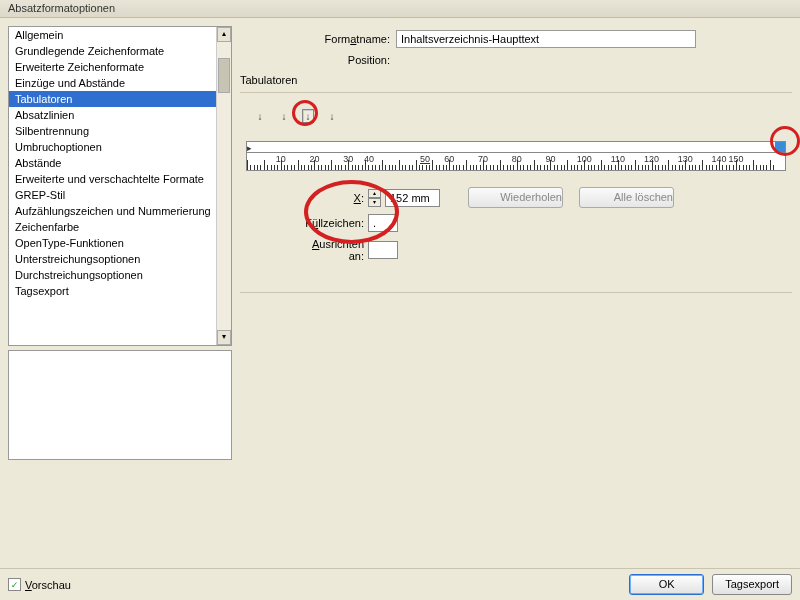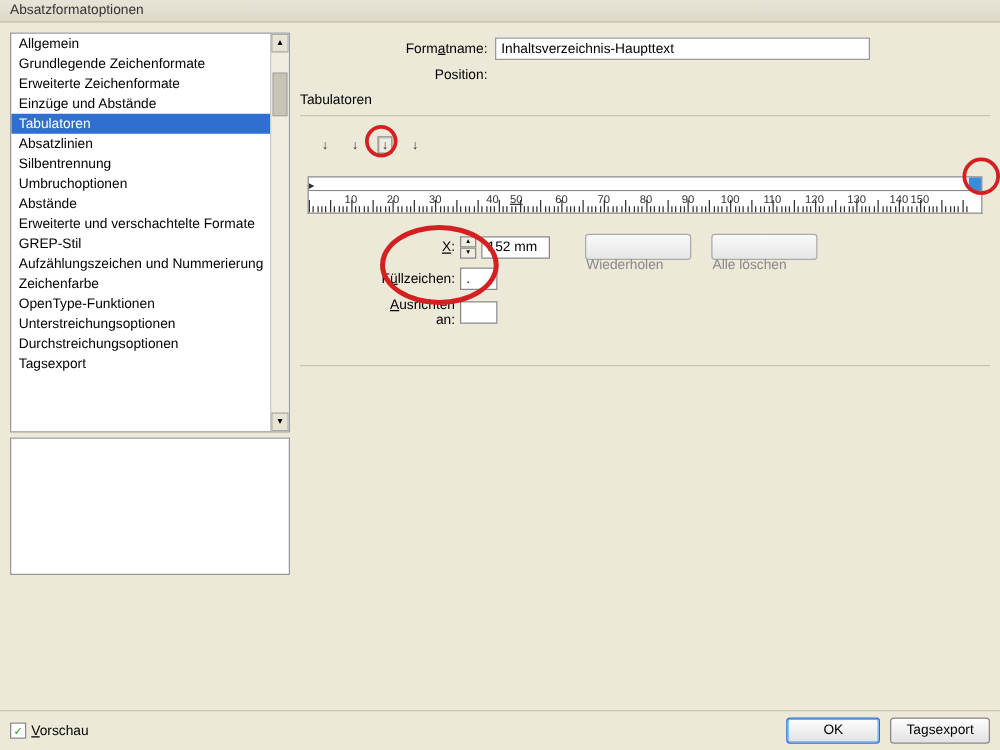--- a/index.html
+++ b/index.html
@@ -38,21 +38,21 @@
 .tick.major { height: 10px; }
 .tick.minor { height: 5px; }
 .tick-label { position: absolute; top: 1px; font-size: 9px; color: #333; transform: translateX(-50%); }
 .field-grid { margin-top: 16px; margin-left: 50px; }
 .field-row { display: flex; align-items: center; gap: 4px; margin-bottom: 6px; }
 .field-label { width: 68px; text-align: right; }
 .spinner { display: flex; flex-direction: column; }
 .spin-btn { width: 13px; height: 9px; border: 1px solid #888; background: #efece0; font-size: 6px; line-height: 6px; text-align: center; }
 .num-input { width: 55px; height: 18px; border: 1px solid #888; background: #fff; padding: 1px 4px; }
 .small-input { width: 30px; height: 18px; border: 1px solid #888; background: #fff; padding: 1px 4px; }
-.wide-btn { width: 85px; height: 21px; border: 1px solid #aaa; background: linear-gradient(#fafafa,#e6e6e6); border-radius: 3px; color: #888; text-align: left; padding-top: 18px; }
+.wide-btn { width: 95px; height: 21px; border: 1px solid #aaa; background: linear-gradient(#fafafa,#e6e6e6); border-radius: 3px; color: #888; text-align: right; padding-top: 3px; }
 .anno-circle { position: absolute; border: 3px solid #d42020; border-radius: 50%; pointer-events: none; }
 .anno-ellipse { position: absolute; border: 4px solid #d42020; border-radius: 50%; pointer-events: none; }
 u { text-decoration: underline; }
 </style>
 </head>
 <body>
 
 <div class="titlebar">Absatzformatoptionen</div>
 
 <div class="content">
@@ -147,32 +147,32 @@
             <div class="tick minor" style="left: 104.526px;"></div>
             <div class="tick minor" style="left: 107.897px;"></div>
             <div class="tick minor" style="left: 111.269px;"></div>
             <div class="tick minor" style="left: 114.641px;"></div>
             <div class="tick major" style="left: 118.013px;"></div>
             <div class="tick minor" style="left: 121.385px;"></div>
             <div class="tick minor" style="left: 124.756px;"></div>
             <div class="tick minor" style="left: 128.128px;"></div>
             <div class="tick minor" style="left: 131.5px;"></div>
             <div class="tick major" style="left: 134.872px;"></div>
-            <div class="tick-label" style="left: 147px; text-align: center;">40</div>
+            <div class="tick-label" style="left: 122px; text-align: center;">40</div>
             <div class="tick minor" style="left: 138.244px;"></div>
             <div class="tick minor" style="left: 141.615px;"></div>
             <div class="tick minor" style="left: 144.987px;"></div>
             <div class="tick minor" style="left: 148.359px;"></div>
             <div class="tick major" style="left: 151.731px;"></div>
             <div class="tick minor" style="left: 155.103px;"></div>
             <div class="tick minor" style="left: 158.474px;"></div>
             <div class="tick minor" style="left: 161.846px;"></div>
             <div class="tick minor" style="left: 165.218px;"></div>
             <div class="tick major" style="left: 168.59px;"></div>
-            <div class="tick-label" style="left: 166px; text-decoration: underline;">50</div>
+            <div class="tick-label" style="left: 178px; text-decoration: underline;">50</div>
             <div class="tick minor" style="left: 171.962px;"></div>
             <div class="tick minor" style="left: 175.333px;"></div>
             <div class="tick minor" style="left: 178.705px;"></div>
             <div class="tick minor" style="left: 182.077px;"></div>
             <div class="tick major" style="left: 185.449px;"></div>
             <div class="tick minor" style="left: 188.821px;"></div>
             <div class="tick minor" style="left: 192.192px;"></div>
             <div class="tick minor" style="left: 195.564px;"></div>
             <div class="tick minor" style="left: 198.936px;"></div>
             <div class="tick major" style="left: 202.308px;"></div>

